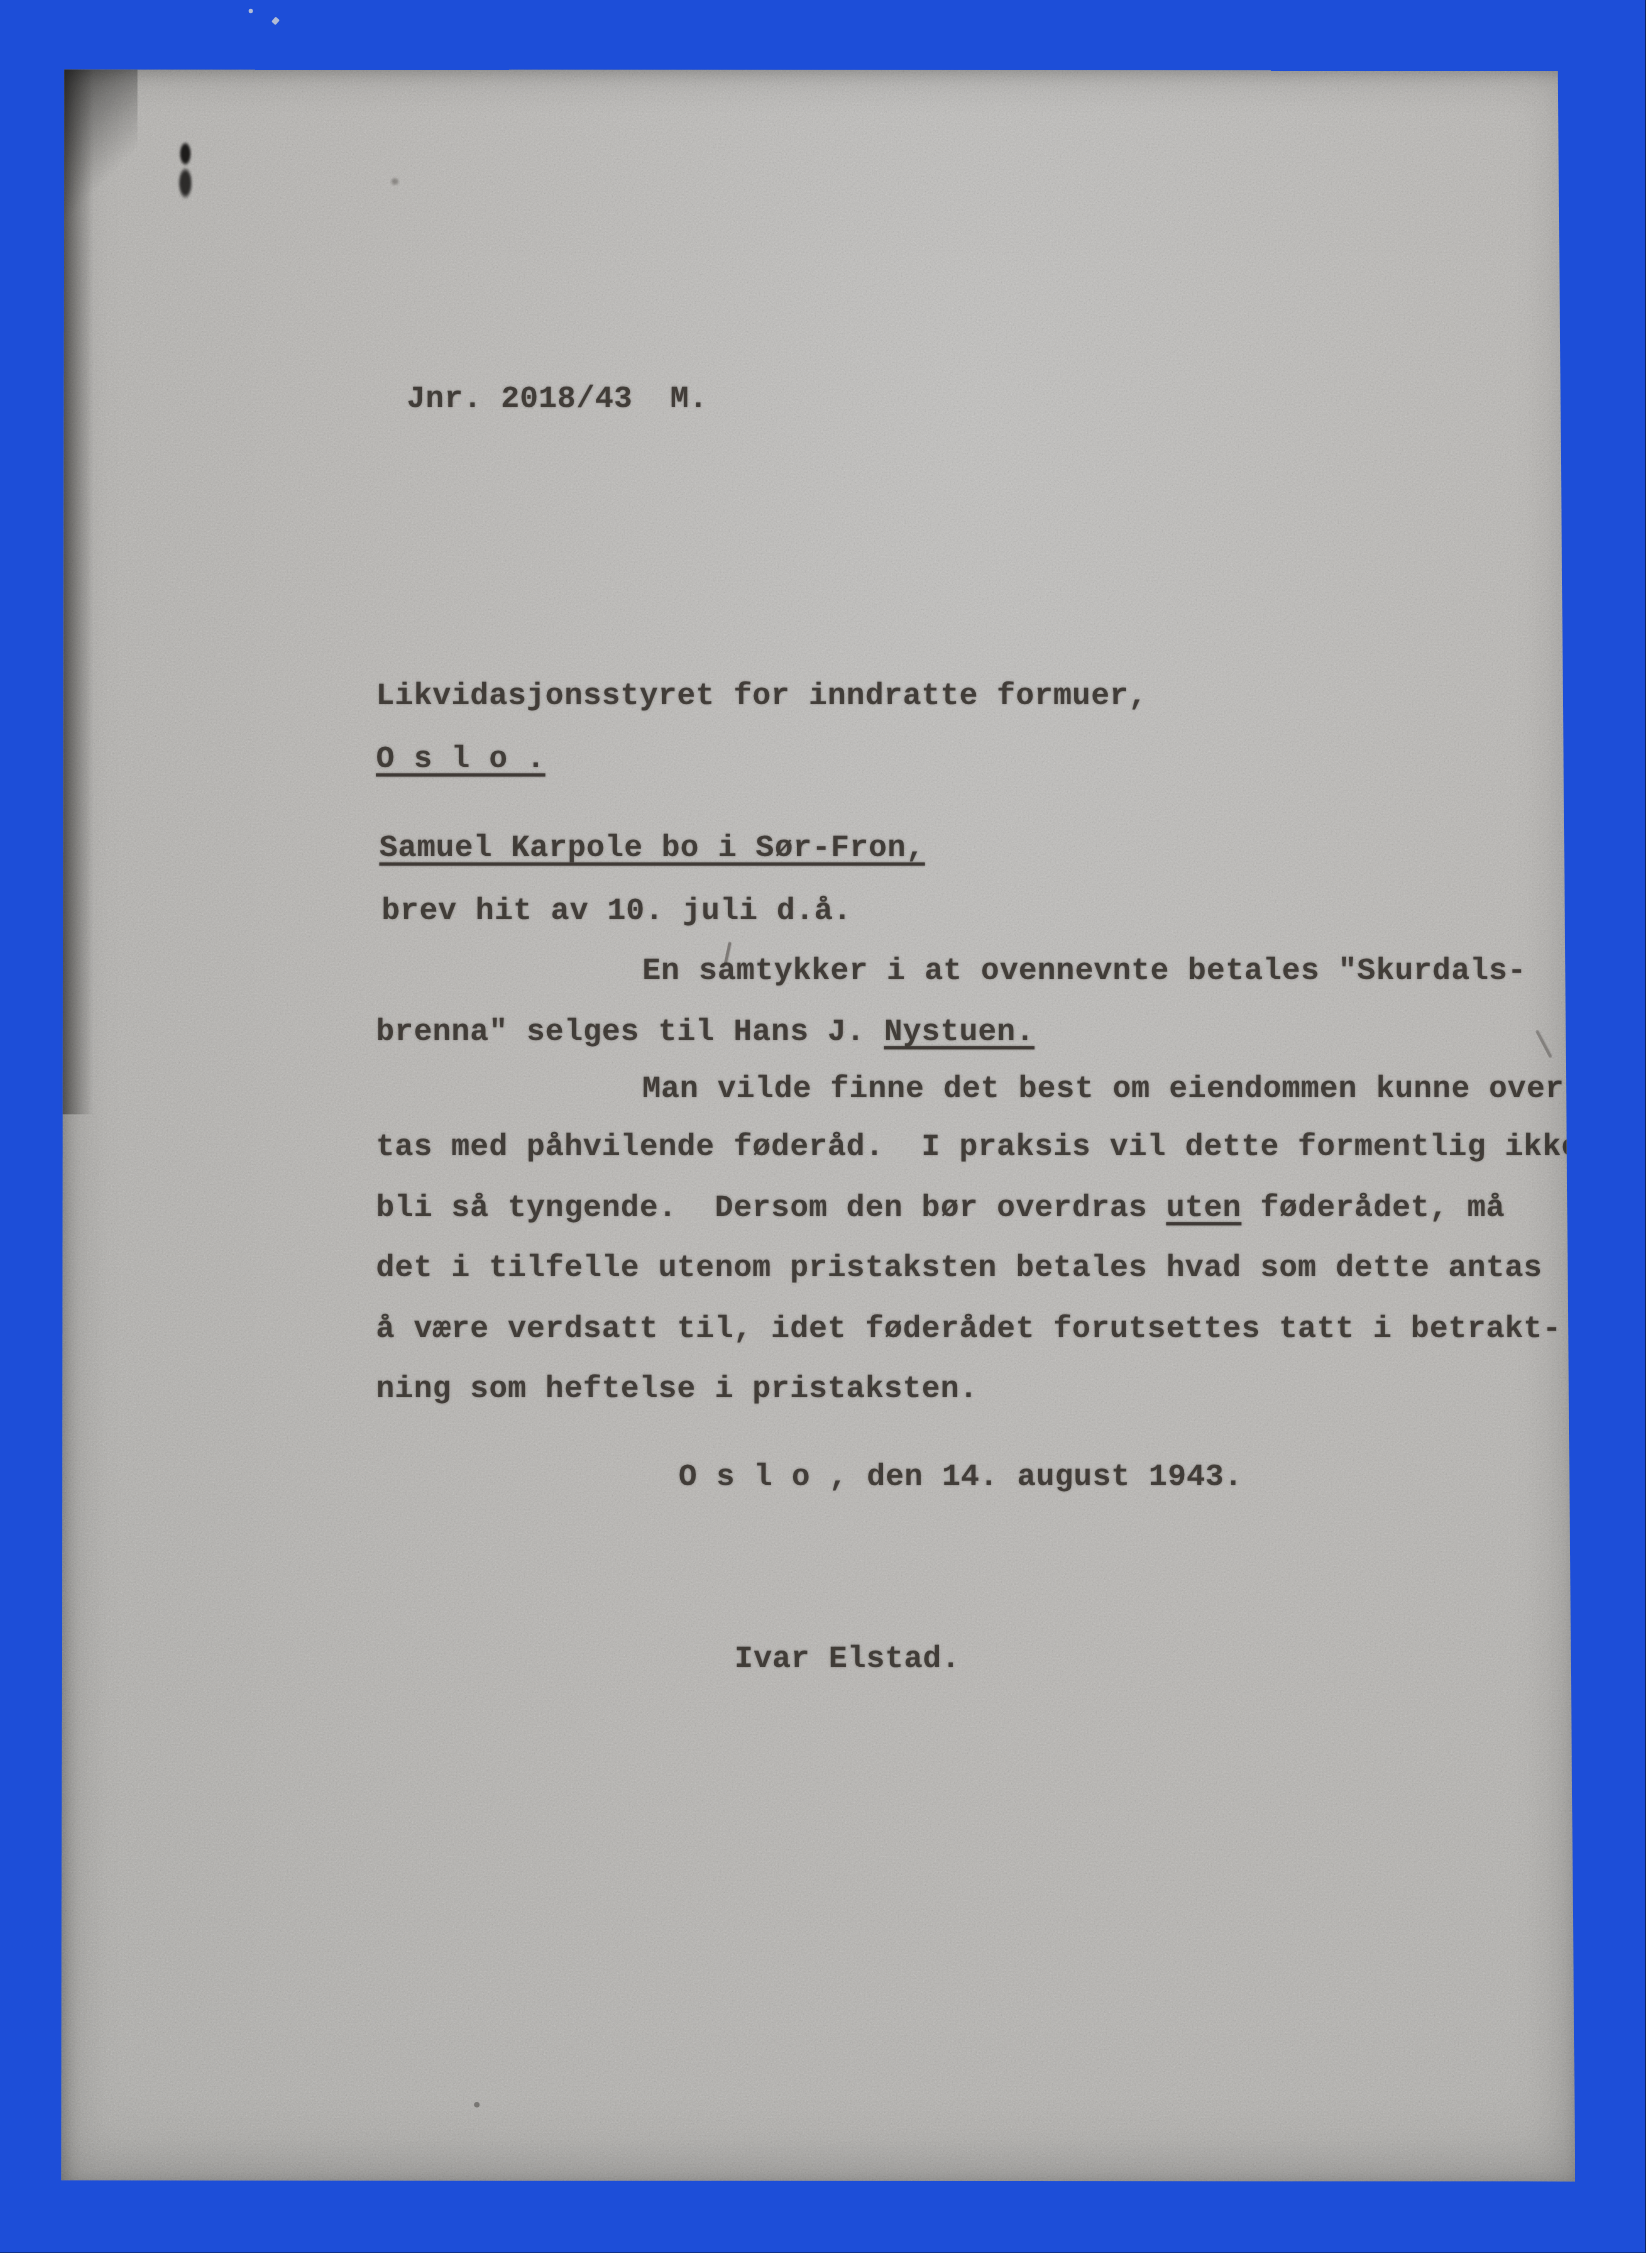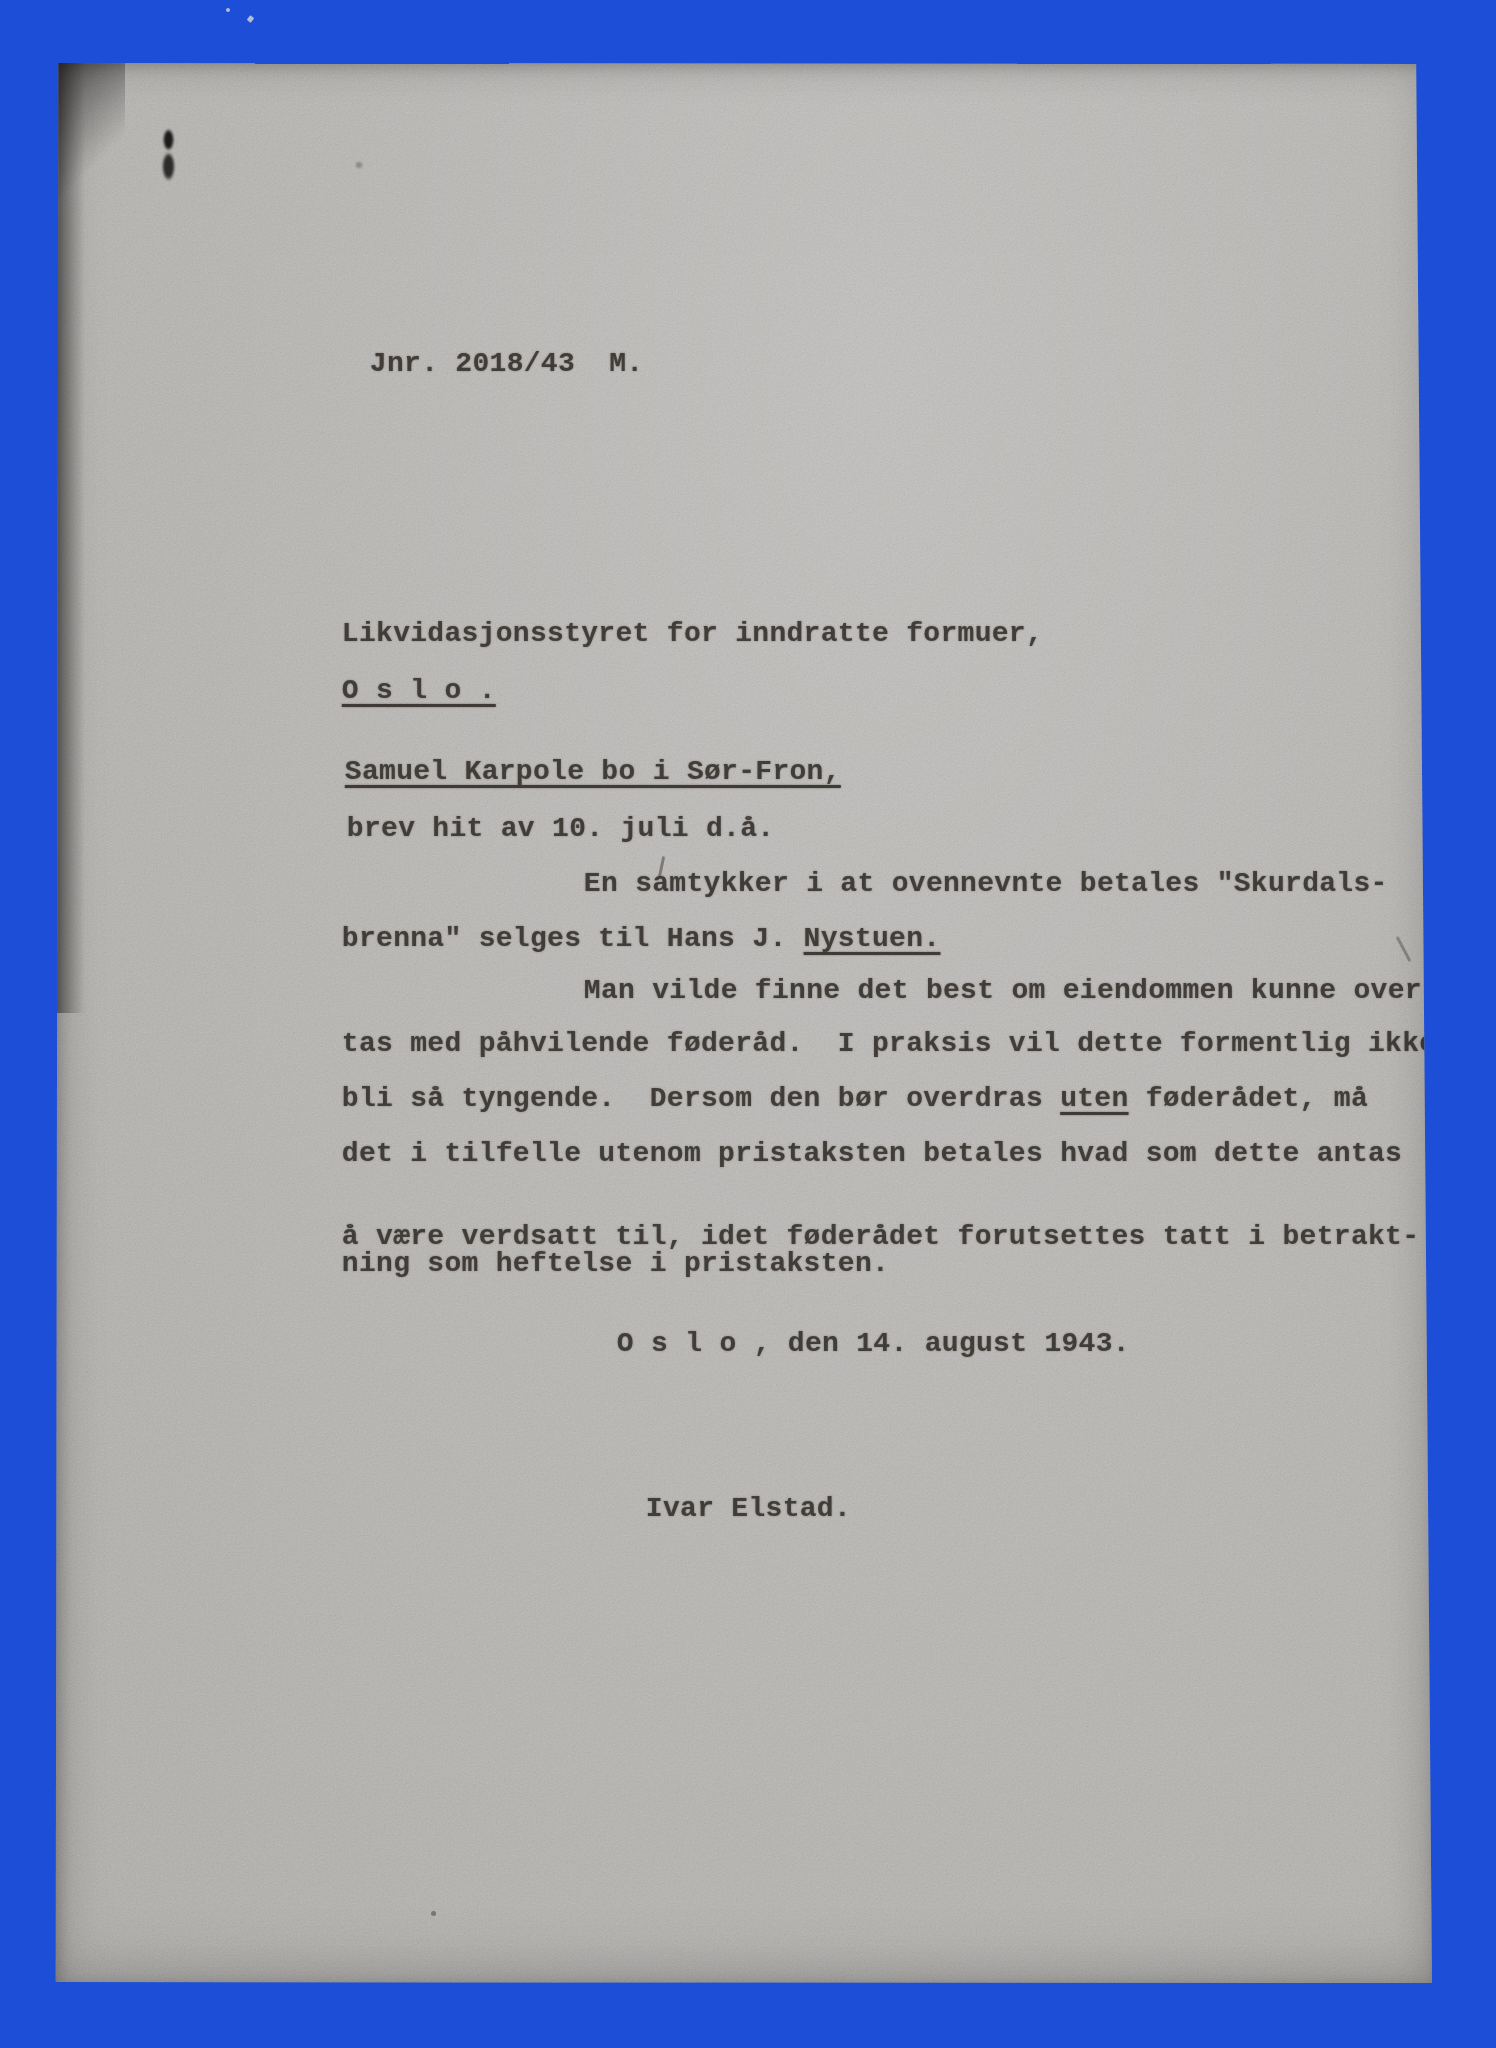--- a/index.html
+++ b/index.html
@@ -190,34 +190,34 @@
       </div>
 
       <div class="tline" style="left:150px;top:982px;">
         <span>bli så tyngende.  Dersom den bør overdras </span><span class="u">uten</span><span> føderådet, må</span>
       </div>
 
       <div class="tline" style="left:150px;top:1037px;">
         <span>det i tilfelle utenom pristaksten betales hvad som dette antas</span>
       </div>
 
-      <div class="tline" style="left:150px;top:1120px;text-align:center;">
+      <div class="tline" style="left:150px;top:1092px;text-align:center;">
         <span>å være verdsatt til, idet føderådet forutsettes tatt i betrakt-</span>
       </div>
 
       <div class="tline" style="left:150px;top:1147px;">
         <span>ning som heftelse i pristaksten.</span>
       </div>
 
       <div class="tline" style="left:425px;top:1227px;">
         <span>O s l o , den 14. august 1943.</span>
       </div>
 
 
-      <div class="tline" style="left:454px;top:1392px;">
+      <div class="tline" style="left:476px;top:1392px;">
         <span>Ivar Elstad.</span>
       </div>
 
     </div>
 
     <div class="vignette"></div>
   </div>
 </div>
 
 </body></html>

